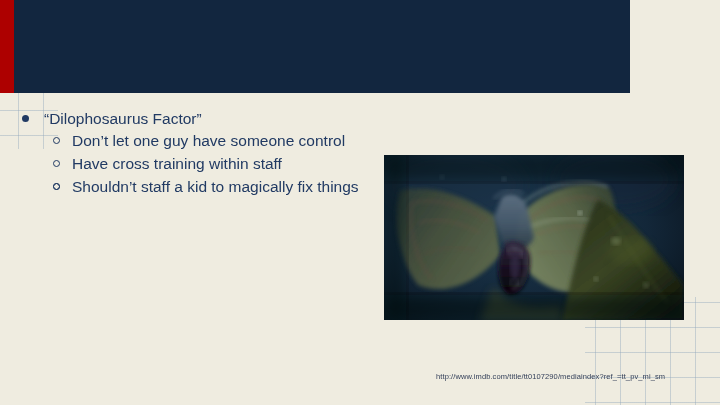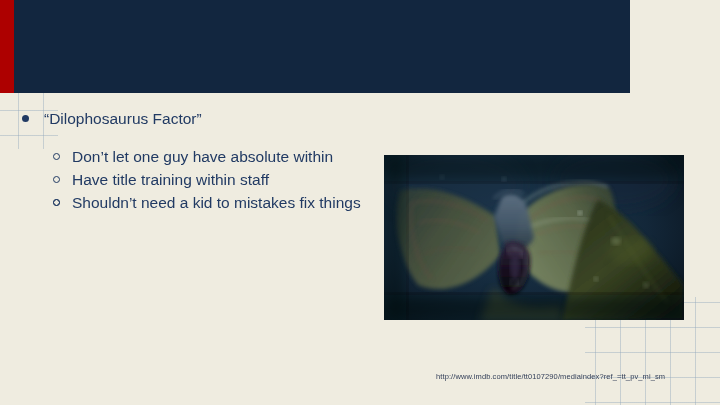--- a/index.html
+++ b/index.html
@@ -79,21 +79,21 @@
     left: 14px;
     top: 108px;
     width: 368px;
     color: #1f3864;
   }
   .lvl1 {
     position: relative;
     padding-left: 30px;
     font-size: 15.5px;
     line-height: 21px;
-    margin-bottom: 17px;
+    margin-bottom: 1px;
     color: #213a63;
   }
   .lvl1 > .marker {
     position: absolute;
     left: 8px;
     top: 6.5px;
     width: 7px;
     height: 7px;
     border-radius: 50%;
     background: #213a63;
@@ -155,36 +155,36 @@
 
   <div class="body">
 
     <div class="lvl1">
       <span class="marker"></span>
       <span>“Dilophosaurus Factor”</span>
     </div>
 
     <div class="lvl2">
       <span class="marker"></span>
-      <span>Don’t let one guy have absolute within</span>
-    </div>
-
-    <div class="lvl2">
-      <span class="marker"></span>
-      <span>Have title training within staff</span>
-    </div>
-
-
-    <div class="lvl2">
-      <span class="marker"></span>
-    </div>
-
-    <div class="lvl2">
-      <span class="marker"></span>
-      <span>Shouldn’t need a kid to mistakes fix things</span>
+      <span>Don’t let one guy have someone control</span>
+    </div>
+
+    <div class="lvl2">
+      <span class="marker"></span>
+      <span>Have cross training within staff</span>
+    </div>
+
+
+    <div class="lvl2">
+      <span class="marker"></span>
+    </div>
+
+    <div class="lvl2">
+      <span class="marker"></span>
+      <span>Shouldn’t staff a kid to magically fix things</span>
     </div>
 
   </div>
 
   <div class="picture">
     <svg class="pic-svg" viewBox="0 0 300 165" preserveAspectRatio="none">
       <defs>
         <radialGradient id="bg" cx="45%" cy="45%" r="78%">
           <stop offset="0%" stop-color="#1d3a52"></stop>
           <stop offset="55%" stop-color="#132739"></stop>

